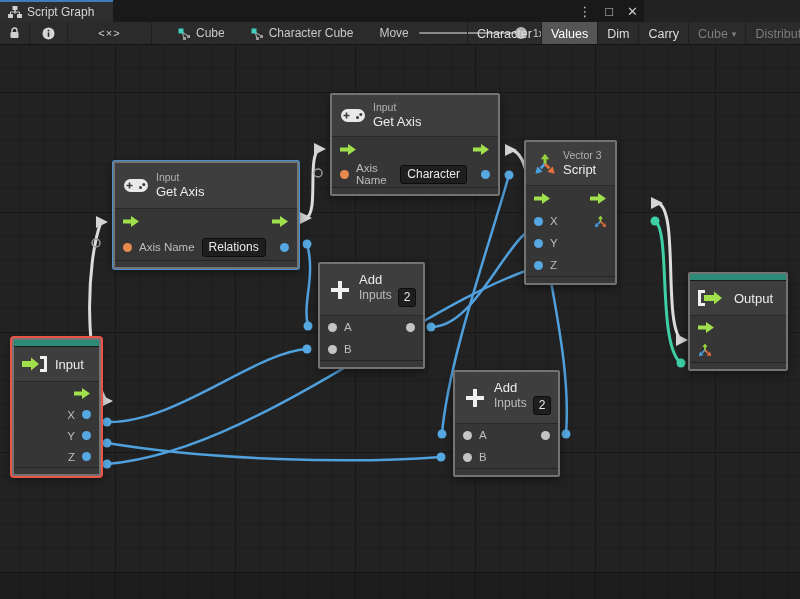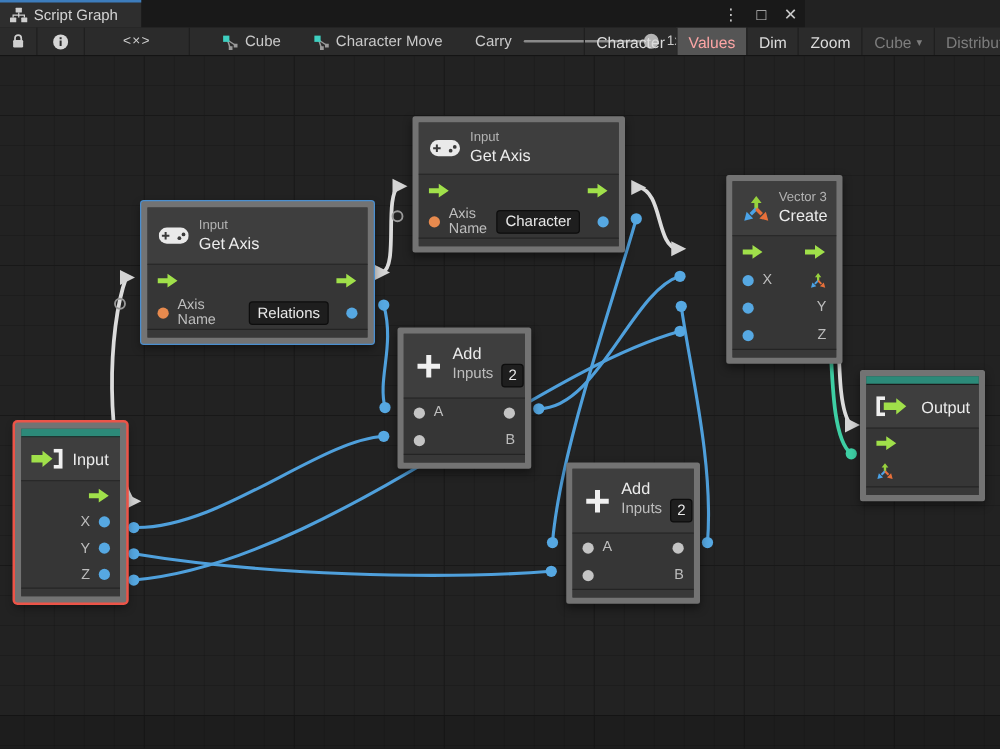--- a/index.html
+++ b/index.html
@@ -19,49 +19,49 @@
            border-bottom:1px solid #141414;display:flex;align-items:center;overflow:hidden;}
   .tb-seg{height:23px;display:flex;align-items:center;justify-content:center;border-right:1px solid #1f1f1f;color:#cfcfcf;}
   #tb-lock{width:30px;} #tb-info{width:38px;} #tb-code{width:84px;font-size:11px;color:#cfcfcf;letter-spacing:1px;}
   .crumb{display:flex;align-items:flex-end;gap:5px;color:#c9c9c9;font-size:12px;margin-left:26px;}
   #zoom-group{display:flex;align-items:center;margin-left:26px;color:#c9c9c9;font-size:12px;}
   #zoom-track{position:relative;width:106px;height:2px;background:#8a8a8a;margin-left:10px;border-radius:1px;}
   #zoom-handle{position:absolute;right:-2px;top:-5px;width:12px;height:12px;border-radius:50%;background:#b4b4b4;}
   #zoom-val{margin-left:8px;font-size:11px;color:#c9c9c9;}
   #tb-buttons{position:absolute;left:467px;top:0;height:23px;display:flex;align-items:stretch;white-space:nowrap;}
   .tb-btn{display:flex;align-items:center;padding:0 9px;font-size:12.5px;color:#dcdcdc;border-left:1px solid #1f1f1f;}
-  .tb-btn.active{background:#555555;color:#fca5a5;}
+  .tb-btn.active{background:#555555;color:#ffffff;}
   .tb-btn.disabled{color:#7d7d7d;}
   .dd-arrow{font-size:9px;margin-left:4px;}
 
   
   #canvas{position:absolute;left:0;top:45px;width:800px;height:554px;background-color:#222222;
     background-image:
       linear-gradient(#181818 1px,transparent 1px),
       linear-gradient(90deg,#181818 1px,transparent 1px),
       linear-gradient(rgba(0,0,0,0.14) 1px,transparent 1px),
       linear-gradient(90deg,rgba(0,0,0,0.14) 1px,transparent 1px);
     background-size:120px 120px,120px 120px,24px 24px,24px 24px;
     background-position:115px 47px,115px 47px,19px 23px,19px 23px;}
   #bottom-band{position:absolute;left:0;top:527px;width:800px;height:27px;background:rgba(0,0,0,0.13);}
 
   #wires{position:absolute;left:0;top:0;width:800px;height:599px;z-index:1;pointer-events:none;}
 
   
-  .node{position:absolute;z-index:2;background:#383838;border:5px solid #737373;border-radius:2px;
+  .node{position:absolute;z-index:2;background:#383838;border:2px solid #737373;border-radius:2px;
         box-shadow:0 3px 8px rgba(0,0,0,0.45);font-size:12px;color:#cfcfcf;}
   .node.selected-blue{box-shadow:0 0 0 1px #4a8fd0,0 3px 8px rgba(0,0,0,0.45);}
   .node.selected-red{box-shadow:0 0 0 2px #ec5448,0 3px 8px rgba(0,0,0,0.45);}
   .n-strip{height:7px;background:#2c8a79;border-bottom:1px solid #1b1b1b;}
   .n-head{display:flex;align-items:center;gap:8px;padding:6px 9px;background:#3e3e3e;}
   .n-titles{display:flex;flex-direction:column;line-height:1.25;}
   .n-cat{font-size:10.5px;color:#b2b2b2;}
   .n-title{font-size:13px;color:#ececec;}
   .n-body{border-top:1px solid #292929;background:#363636;}
-  .n-row{display:flex;align-items:center;gap:7px;padding:0 8px;height:22px;justify-content:space-between;}
+  .n-row{display:flex;align-items:center;gap:7px;padding:0 8px;height:22px;}
   .n-row.tall{height:26px;}
   .n-foot{height:7px;background:#383838;border-top:1px solid #242424;}
   .spacer{flex:1;}
   .dot{width:9px;height:9px;border-radius:50%;flex:0 0 auto;}
   .dot.blue{background:#56a8e2;} .dot.orange{background:#e78a4e;} .dot.gray{background:#c4c4c4;}
   .plabel{color:#bdbdbd;font-size:11.5px;}
   .field{background:#1e1e1e;border:1px solid #0d0d0d;border-radius:3px;padding:1px 6px;
          font-size:12px;color:#e8e8e8;line-height:15px;}
   .field.count{padding:1px 5px;min-width:10px;text-align:center;}
   .ico{display:flex;align-items:center;justify-content:center;flex:0 0 auto;}
@@ -126,36 +126,36 @@
     </div>
     <div class="crumb">
       <span class="ico">
         <svg width="13" height="12" viewBox="0 0 13 12">
             <path d="M4 4 L10 8 M4 4 L6 10" stroke="#9a9a9a" stroke-width="1.2"></path>
             <rect x="0.5" y="0.5" width="5" height="5" fill="#3ecfc0"></rect>
             <rect x="9" y="7" width="3" height="3" fill="#9a9a9a"></rect>
             <rect x="5" y="9" width="3" height="3" fill="#9a9a9a"></rect>
           </svg>
       </span>
-      <span>Character Move</span>
+      <span>Character Cube</span>
     </div>
 
     <div id="zoom-group">
-      <span>Carry</span>
+      <span>Move</span>
       <div id="zoom-track">
         <div id="zoom-handle"></div>
       </div>
       <span id="zoom-val">1x</span>
     </div>
 
     <div id="tb-buttons">
       <div class="tb-btn">Character</div>
       <div class="tb-btn active">Values</div>
       <div class="tb-btn">Dim</div>
-      <div class="tb-btn">Zoom</div>
+      <div class="tb-btn">Carry</div>
       <div class="tb-btn disabled">
         <span>Cube</span>
         <span class="dd-arrow">▾</span>
       </div>
       <div class="tb-btn disabled">
         <span>Distribute</span>
 
       </div>
 
     </div>
@@ -296,34 +296,34 @@
         <span class="dot orange"></span>
         <span class="plabel">Axis Name</span>
         <span class="field">Relations</span>
         <span class="spacer"></span>
         <span class="dot blue"></span>
       </div>
     </div>
     <div class="n-foot"></div>
   </div>
 
-  <div class="node" style="left:581px;top:140px;width:93px">
+  <div class="node" style="left:524px;top:140px;width:93px">
     <div class="n-head" style="padding:7px 8px;gap:7px">
       <span class="ico">
         <svg width="22" height="22" viewBox="0 0 16 16">
             <path d="M6.9 9V4.6H4.9L8 0.6l3.1 4H9.1V9z" fill="#97d13d"></path>
             <path d="M8 8l-3.2 3.2" stroke="#4aa3e8" stroke-width="2"></path>
             <polygon points="1,15 6.2,13.6 2.4,9.8" fill="#4aa3e8"></polygon>
             <path d="M8 8l3.2 3.2" stroke="#e8703a" stroke-width="2"></path>
             <polygon points="15,15 9.8,13.6 13.6,9.8" fill="#e8703a"></polygon>
           </svg>
       </span>
       <div class="n-titles">
         <div class="n-cat">Vector 3</div>
-        <div class="n-title">Create</div>
+        <div class="n-title">Script</div>
       </div>
     </div>
     <div class="n-body">
       <div class="n-row" style="height:24px">
         <span class="ico">
             <svg width="17" height="13" viewBox="0 0 17 13">
               <path d="M0 4.5h8V1l8 5.5L8 12V8.5H0z" fill="#a0e04a"></path>
             </svg>
           </span>
         <span class="spacer"></span>
@@ -447,21 +447,21 @@
         <span class="dot blue"></span>
       </div>
       <div class="n-row" style="height:21px;justify-content:flex-end">
         <span class="plabel">Z</span>
         <span class="dot blue"></span>
       </div>
     </div>
     <div class="n-foot"></div>
   </div>
 
-  <div class="node" style="left:688px;top:296px;width:100px">
+  <div class="node" style="left:688px;top:272px;width:100px">
     <div class="n-strip"></div>
     <div class="n-head" style="padding:9px 8px;gap:8px">
       <span class="ico">
         <svg width="28" height="16" viewBox="0 0 28 16">
             <path d="M0 0h7v3H3v10h4v3H0z" fill="#f0f0f0"></path>
             <path d="M6 5h10V1.5L24 8l-8 6.5V11H6z" fill="#a0e04a"></path>
           </svg>
       </span>
       <div class="n-title">Output</div>
     </div>

